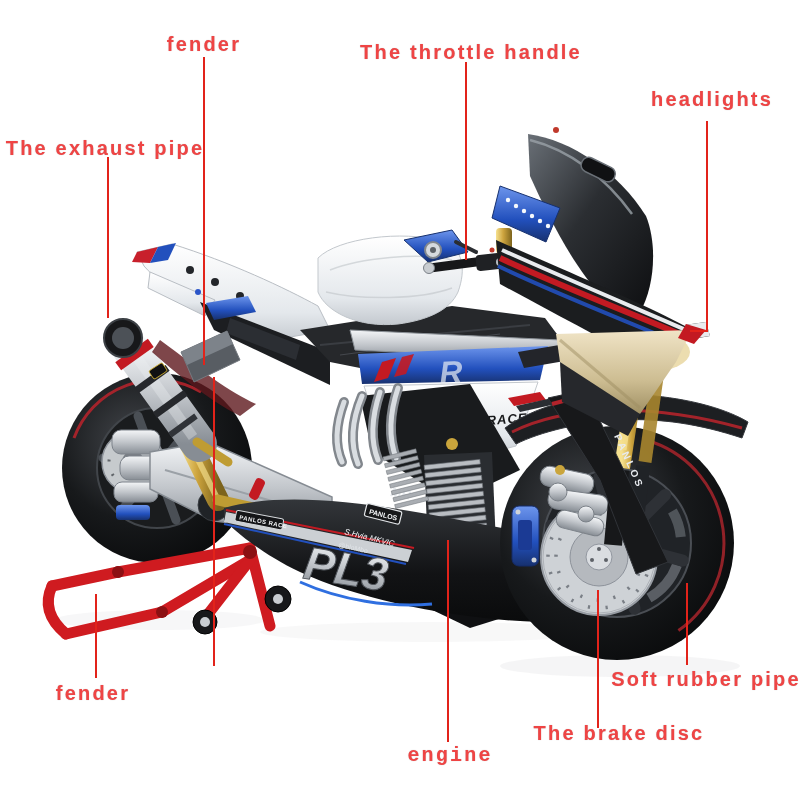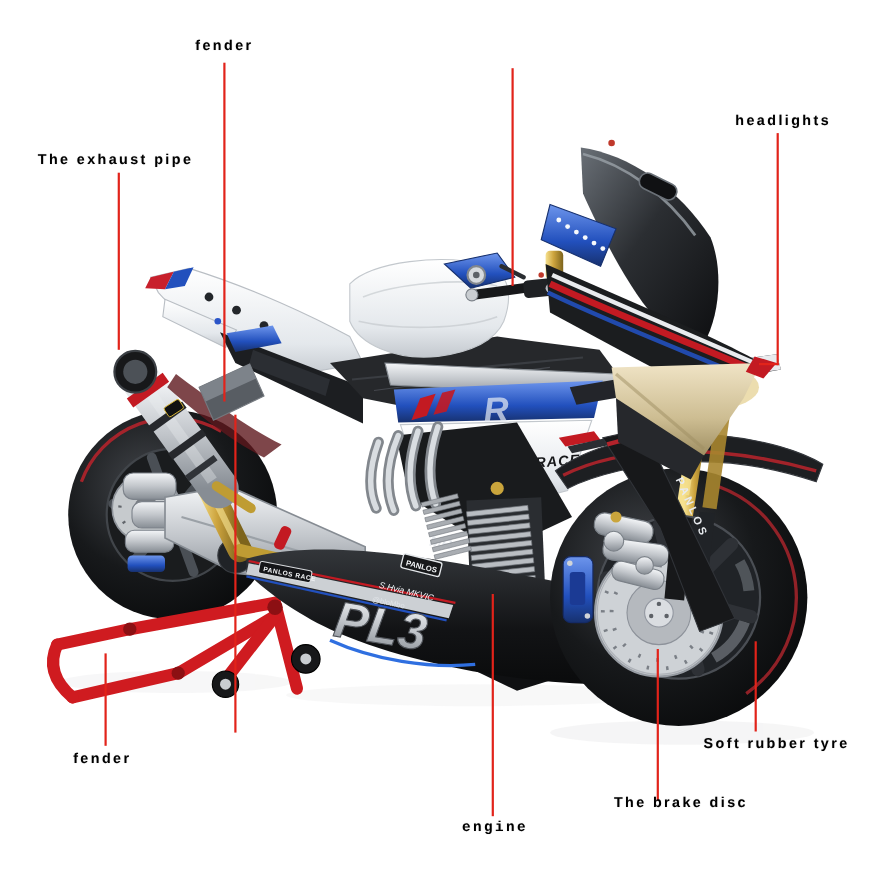--- a/index.html
+++ b/index.html
@@ -1,27 +1,27 @@
 <!DOCTYPE html>
 <html><head>
 <meta charset="utf-8">
 <style>
   html,body{margin:0;padding:0;background:#ffffff;}
   .stage{position:relative;width:800px;height:800px;background:#ffffff;overflow:hidden;
          font-family:"Liberation Sans", sans-serif;}
   .stage svg{position:absolute;left:0;top:0;}
   .label{position:absolute;transform:translateX(-50%);white-space:nowrap;
-         font-weight:bold;font-size:13px;letter-spacing:2.2px;color:#000000;
+         font-weight:bold;font-size:20px;letter-spacing:2.2px;color:#ef4444;
          text-shadow:0 0 1px rgba(0,0,0,.25);}
   .leader{position:absolute;width:2px;background:#e2231a;}
   .leader-h{position:absolute;height:2px;background:#e2231a;}
   
   .lbl-fender{left:204px;top:33px;}
   .lbl-throttle{left:471px;top:41px;}
-  .lbl-headlights{left:712px;top:102px;}
+  .lbl-headlights{left:712px;top:88px;}
   .lbl-exhaust{left:105px;top:137px;}
   .lbl-stents{left:93px;top:682px;}
   .lbl-shock{left:263px;top:668px;}
   .lbl-engine{left:450px;top:744px;font-family:Liberation Mono, monospace;}
   .lbl-brake{left:619px;top:722px;}
   .lbl-tyre{left:706px;top:668px;}
   
   .ln-fender{left:203px;top:57px;height:308px;}
   .ln-throttle{left:465px;top:62px;height:198px;}
   .ln-headlights-v{left:706px;top:121px;height:211px;}
@@ -399,20 +399,21 @@
   <div class="leader ln-headlights-v"></div>
   <div class="leader-h ln-headlights-h"></div>
   <div class="leader ln-exhaust"></div>
   <div class="leader ln-stents"></div>
   <div class="leader ln-shock"></div>
   <div class="leader ln-engine"></div>
   <div class="leader ln-brake"></div>
   <div class="leader ln-tyre"></div>
 
   <div class="label lbl-fender">fender</div>
+  <div class="label lbl-throttle">The throttle handle</div>
   <div class="label lbl-headlights">headlights</div>
   <div class="label lbl-exhaust">The exhaust pipe</div>
   <div class="label lbl-stents">fender</div>
   <div class="label lbl-engine">engine</div>
   <div class="label lbl-brake">The brake disc</div>
-  <div class="label lbl-tyre">Soft rubber tyre</div>
+  <div class="label lbl-tyre">Soft rubber pipe</div>
 
 </div>
 
 </body></html>

